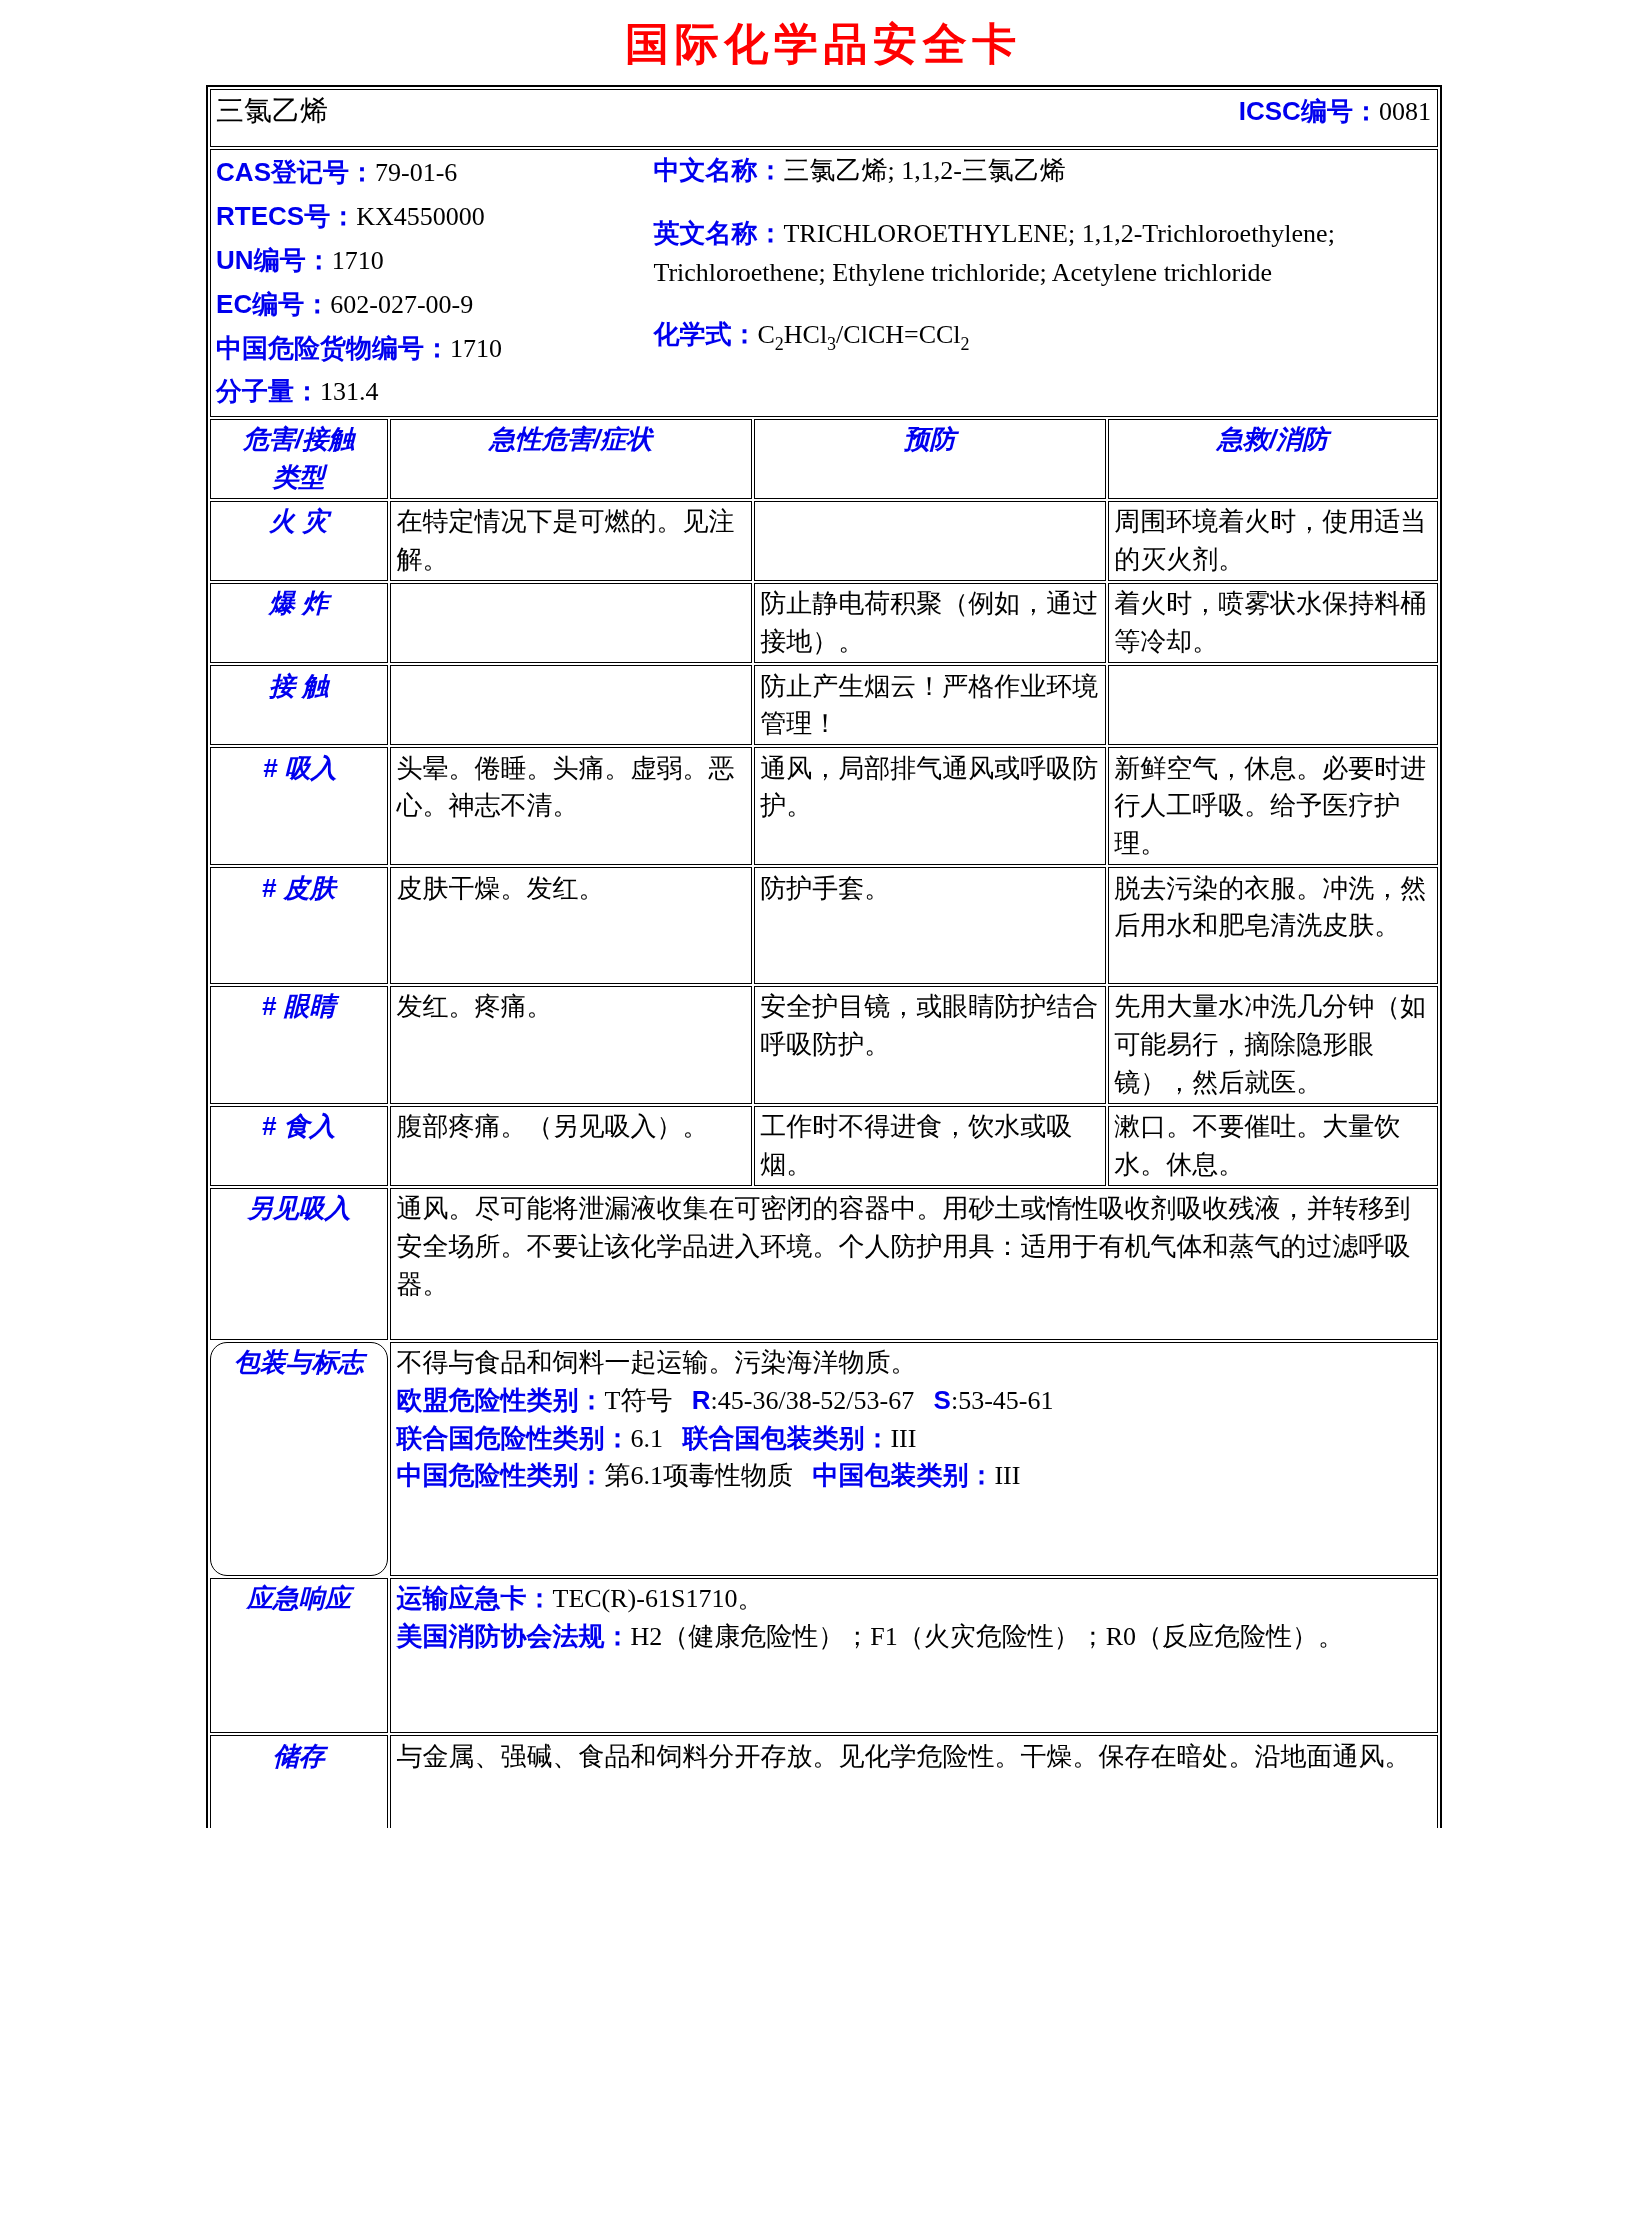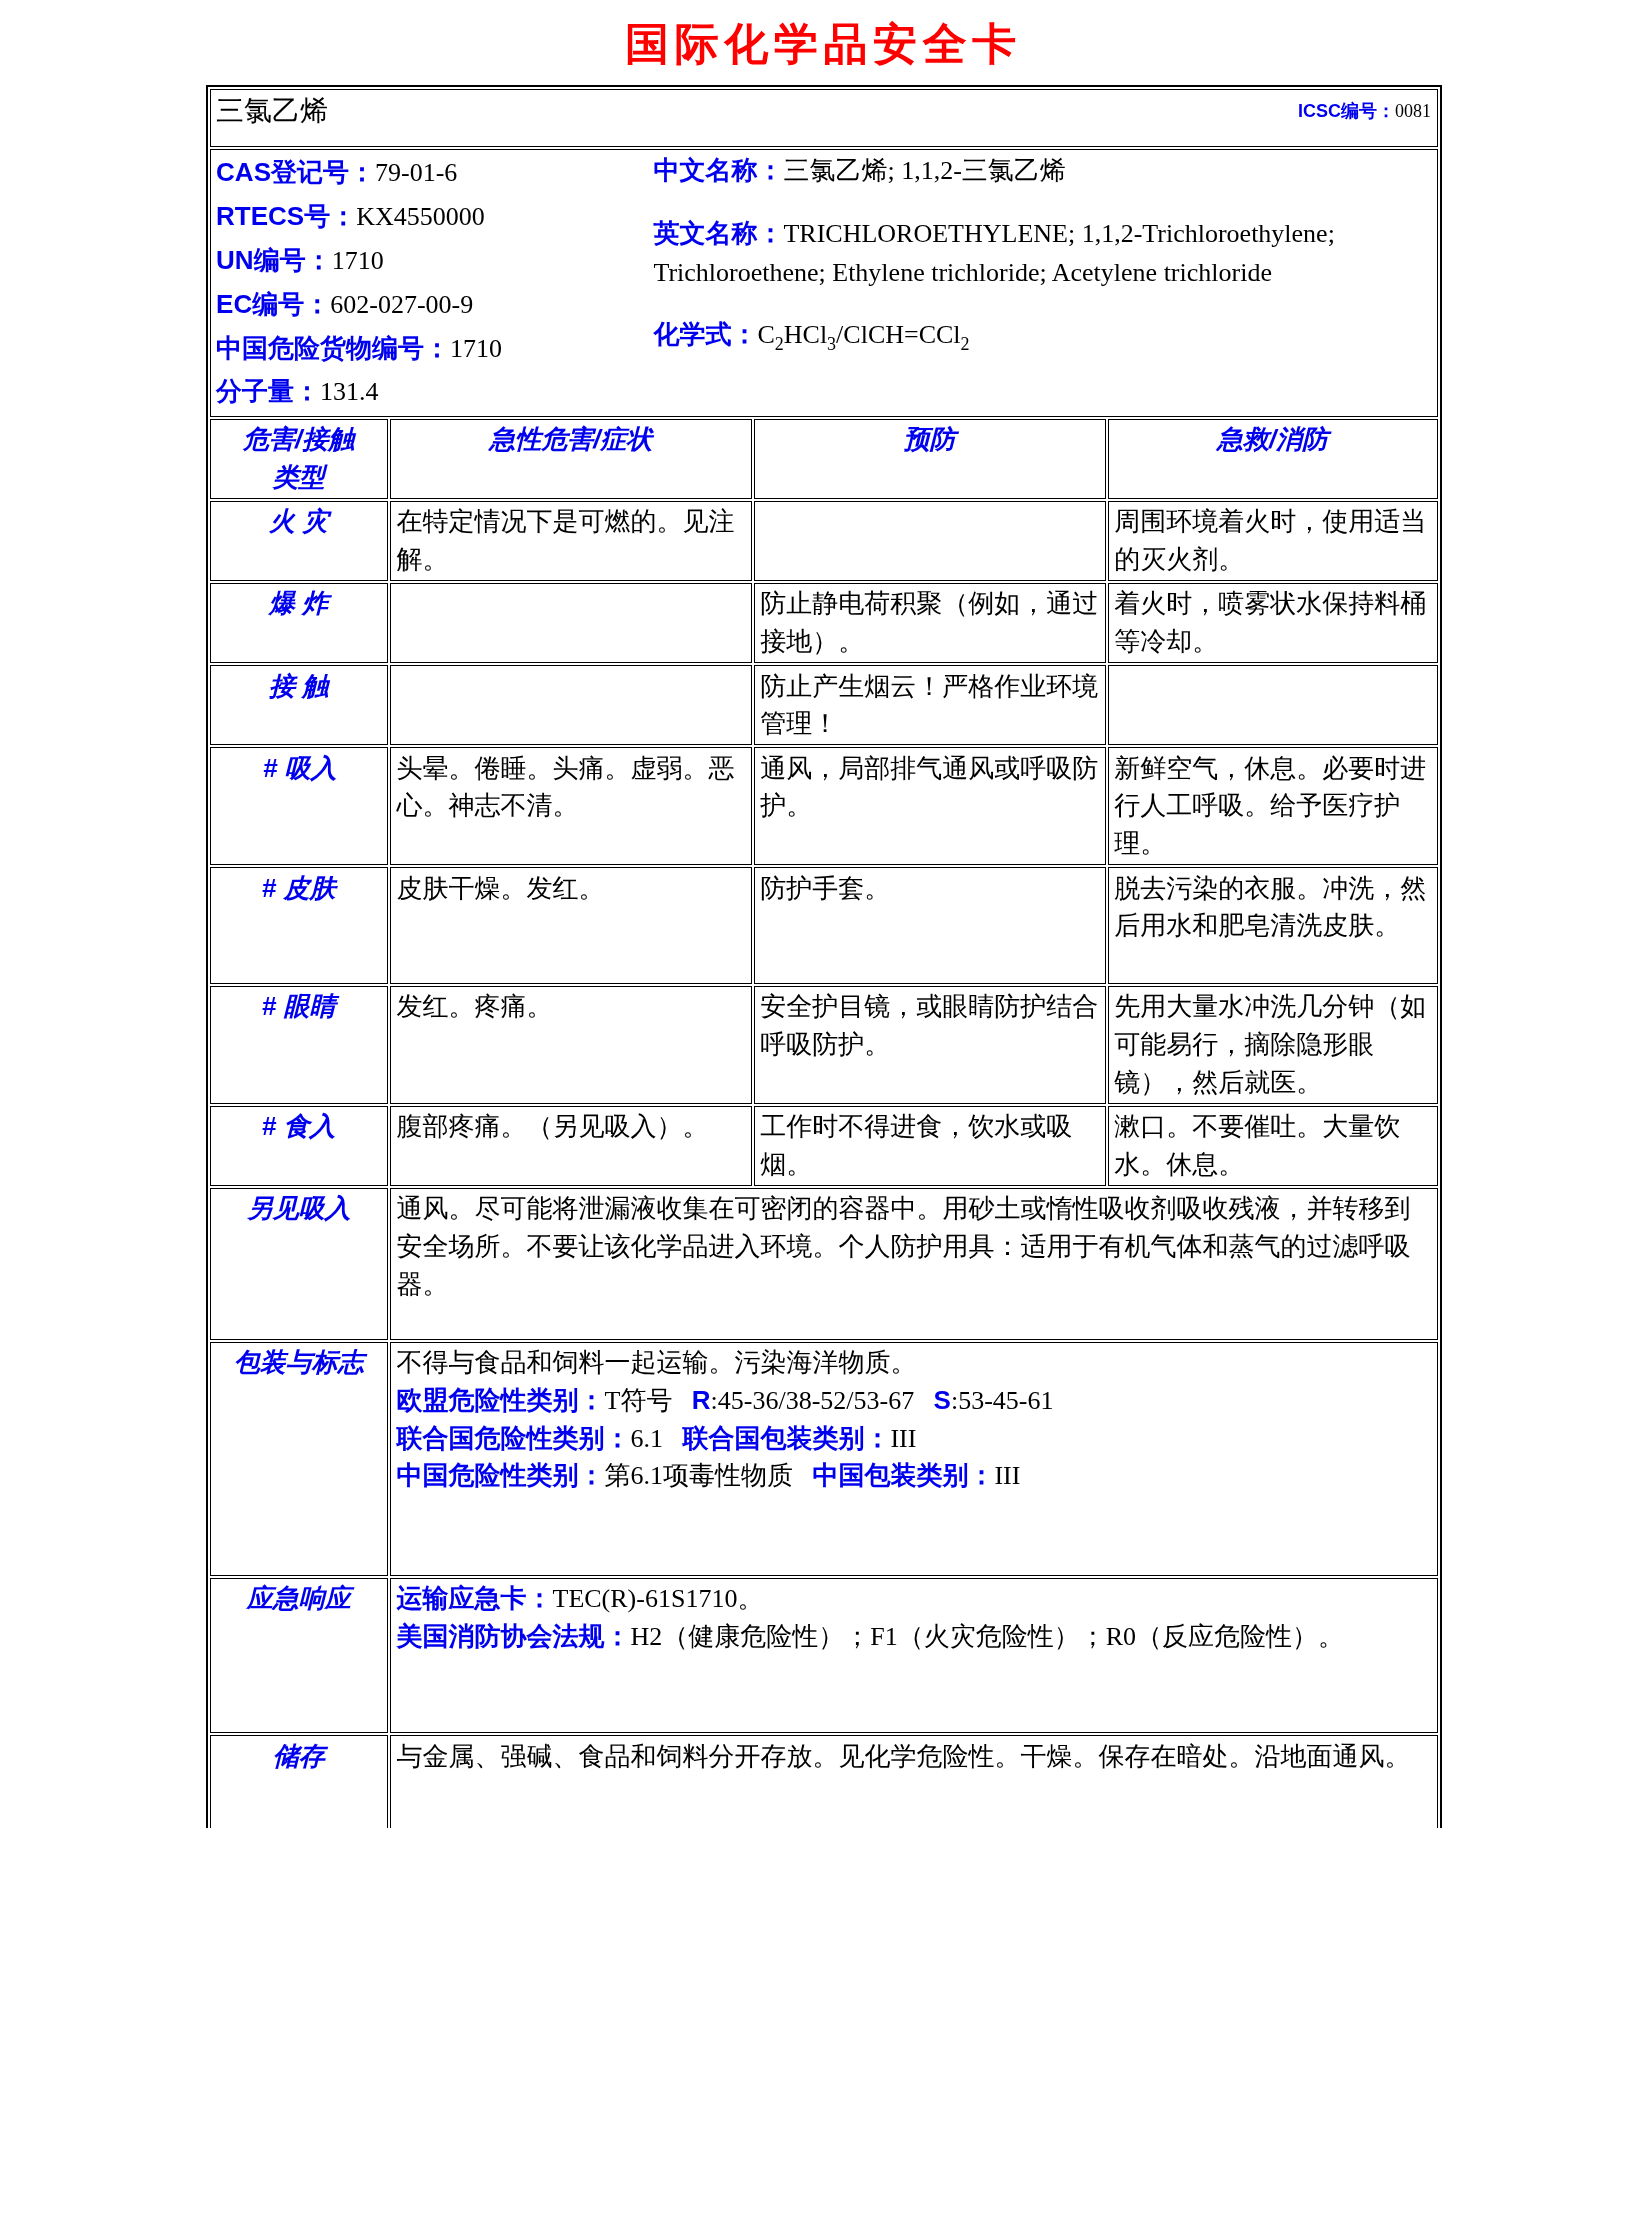--- a/index.html
+++ b/index.html
@@ -53,21 +53,21 @@
     vertical-align: middle;
     padding: 0 12.5px 0 16.7px;
   }
   .name-row-inner {
     display: flex;
     justify-content: space-between;
     align-items: center;
     text-align: right;
   }
   .name-row-inner .chem-name { font-size: 28px; }
-  .name-row-inner .icsc { font-size: 18px; }
+  .name-row-inner .icsc { font-size: 26px; }
   .name-row-inner .icsc .icsc-num { color: #000; font-family: "Liberation Serif", "DejaVu Serif", serif; font-weight: normal; }
   
   td.ident-cell { padding: 5.6px 7px 5.6px 9.7px; margin-top: 36px; }
   .ident-flex { display: flex; }
   .ident-left {
     width: 36%;
     line-height: 1.65;
     font-size: 26px;
   }
   .ident-right {
@@ -204,21 +204,21 @@
       <td>工作时不得进食，饮水或吸烟。</td>
       <td>漱口。不要催吐。大量饮水。休息。</td>
     </tr>
 
     <tr>
       <td class="label-cell" style="height:147px;">另见吸入</td>
       <td class="section-spill" colspan="3">通风。尽可能将泄漏液收集在可密闭的容器中。用砂土或惰性吸收剂吸收残液，并转移到安全场所。不要让该化学品进入环境。个人防护用具：适用于有机气体和蒸气的过滤呼吸器。</td>
     </tr>
 
     <tr>
-      <td class="label-cell" style="height:229px;">包装与标志</td>
+      <td class="label-cell" style="height:229px;border-radius:17px;">包装与标志</td>
       <td class="section-pack" colspan="3">
         <div>不得与食品和饲料一起运输。污染海洋物质。</div>
         <div><span class="blab">欧盟危险性类别：</span><span class="gap-after">T符号</span><span class="blab">R</span><span class="gap-after">:45-36/38-52/53-67</span><span class="blab">S</span><span>:53-45-61</span></div>
         <div><span class="blab">联合国危险性类别：</span><span class="gap-after">6.1</span><span class="blab">联合国包装类别：</span><span>III</span></div>
         <div><span class="blab">中国危险性类别：</span><span class="gap-after">第6.1项毒性物质</span><span class="blab">中国包装类别：</span><span>III</span></div>
       </td>
     </tr>
 
     <tr>
       <td class="label-cell" style="height:151px;">应急响应</td>

